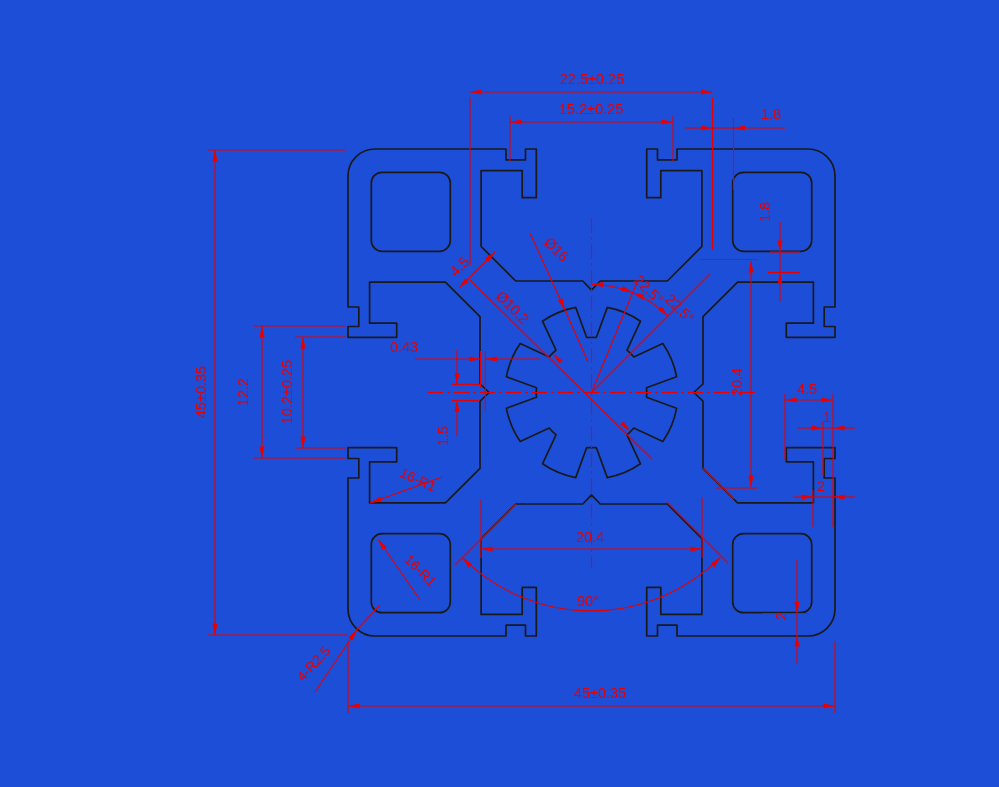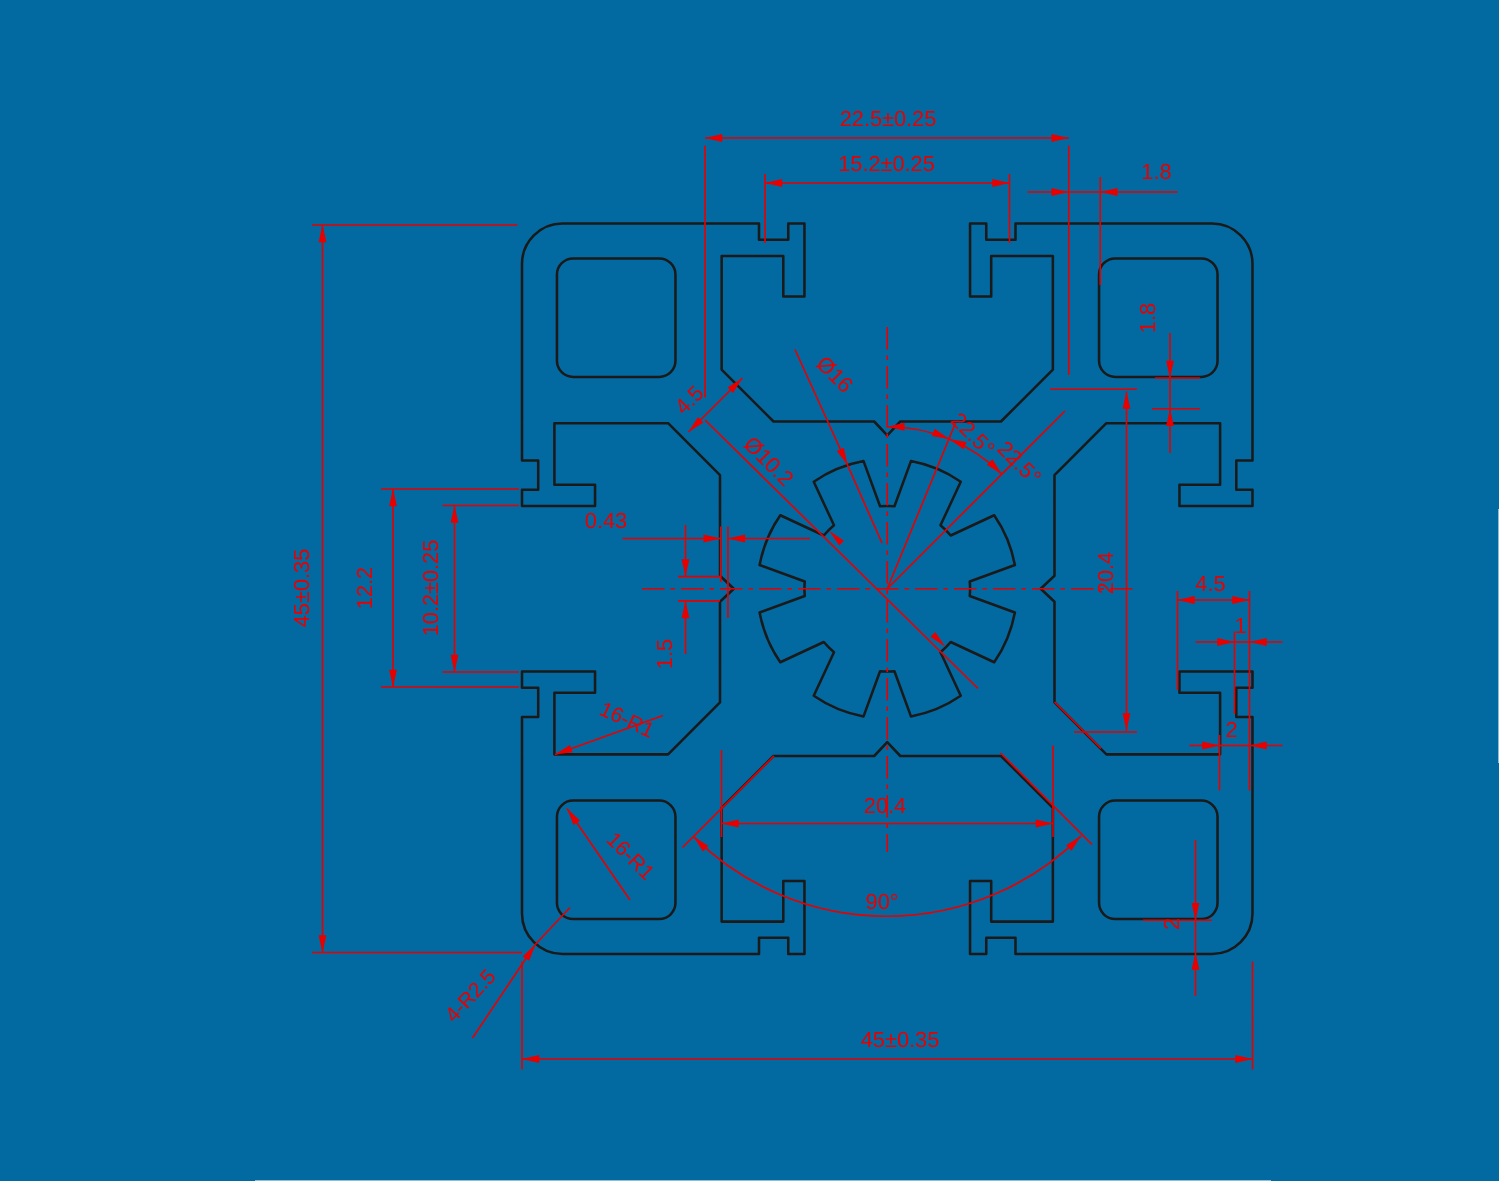--- a/index.html
+++ b/index.html
@@ -1,16 +1,16 @@
 <!DOCTYPE html>
 <html><head>
 <meta charset="utf-8">
 <style>
   html,body{margin:0;padding:0;background:#ffffff;}
-  .stage{position:relative;width:999px;height:787px;background:#0369a1;overflow:hidden;}
+  .stage{position:relative;width:999px;height:787px;background:#1d4ed8;overflow:hidden;}
   svg{display:block;}
   .dim{font-family:"Liberation Sans",sans-serif;font-size:14.5px;fill:#e60000;}
   .dim.sm{font-size:14px;}
 </style>
 </head>
 <body>
 
 <div class="stage">
 <svg width="999" height="787" viewBox="0 0 999 787">
   <defs>

